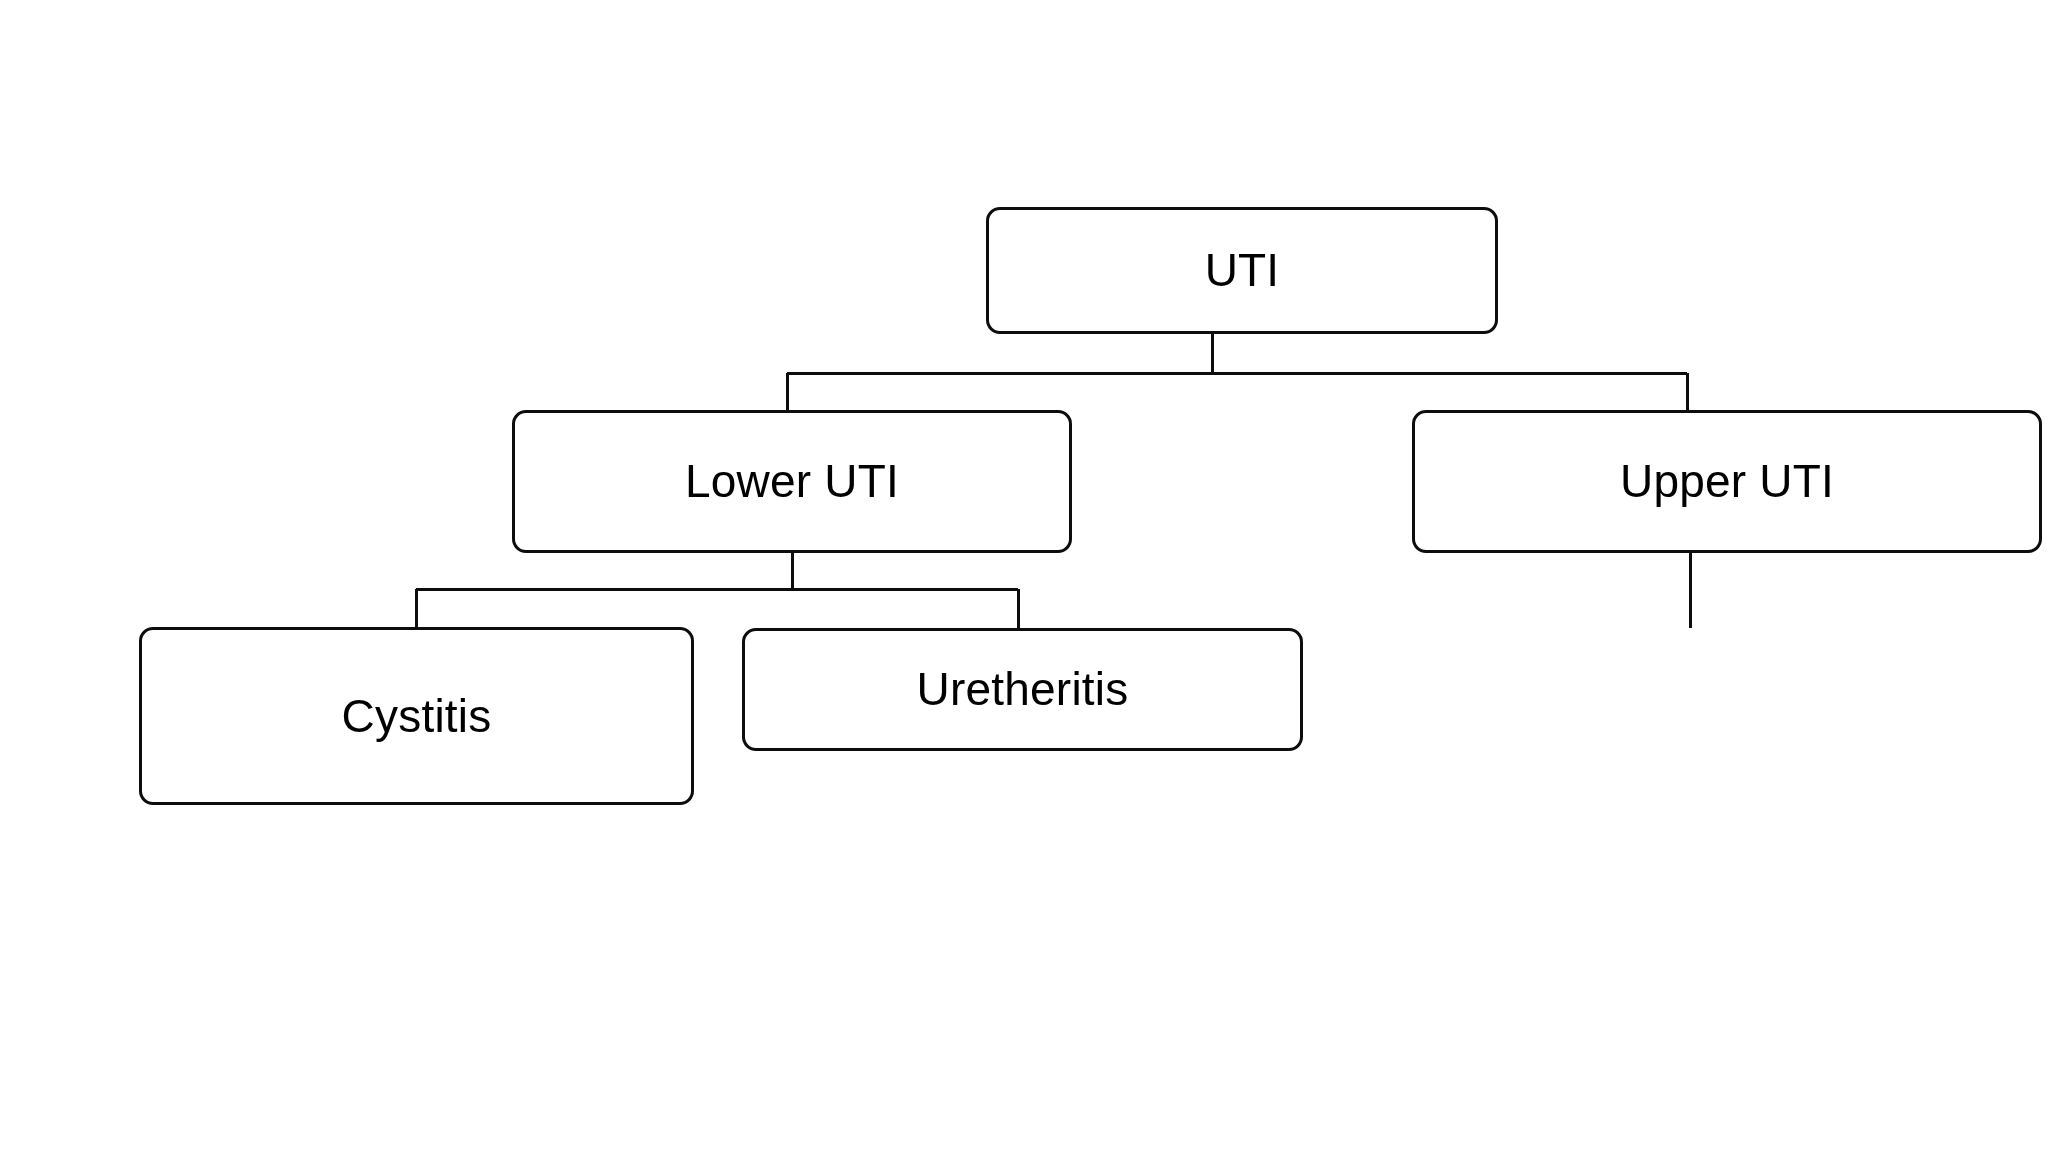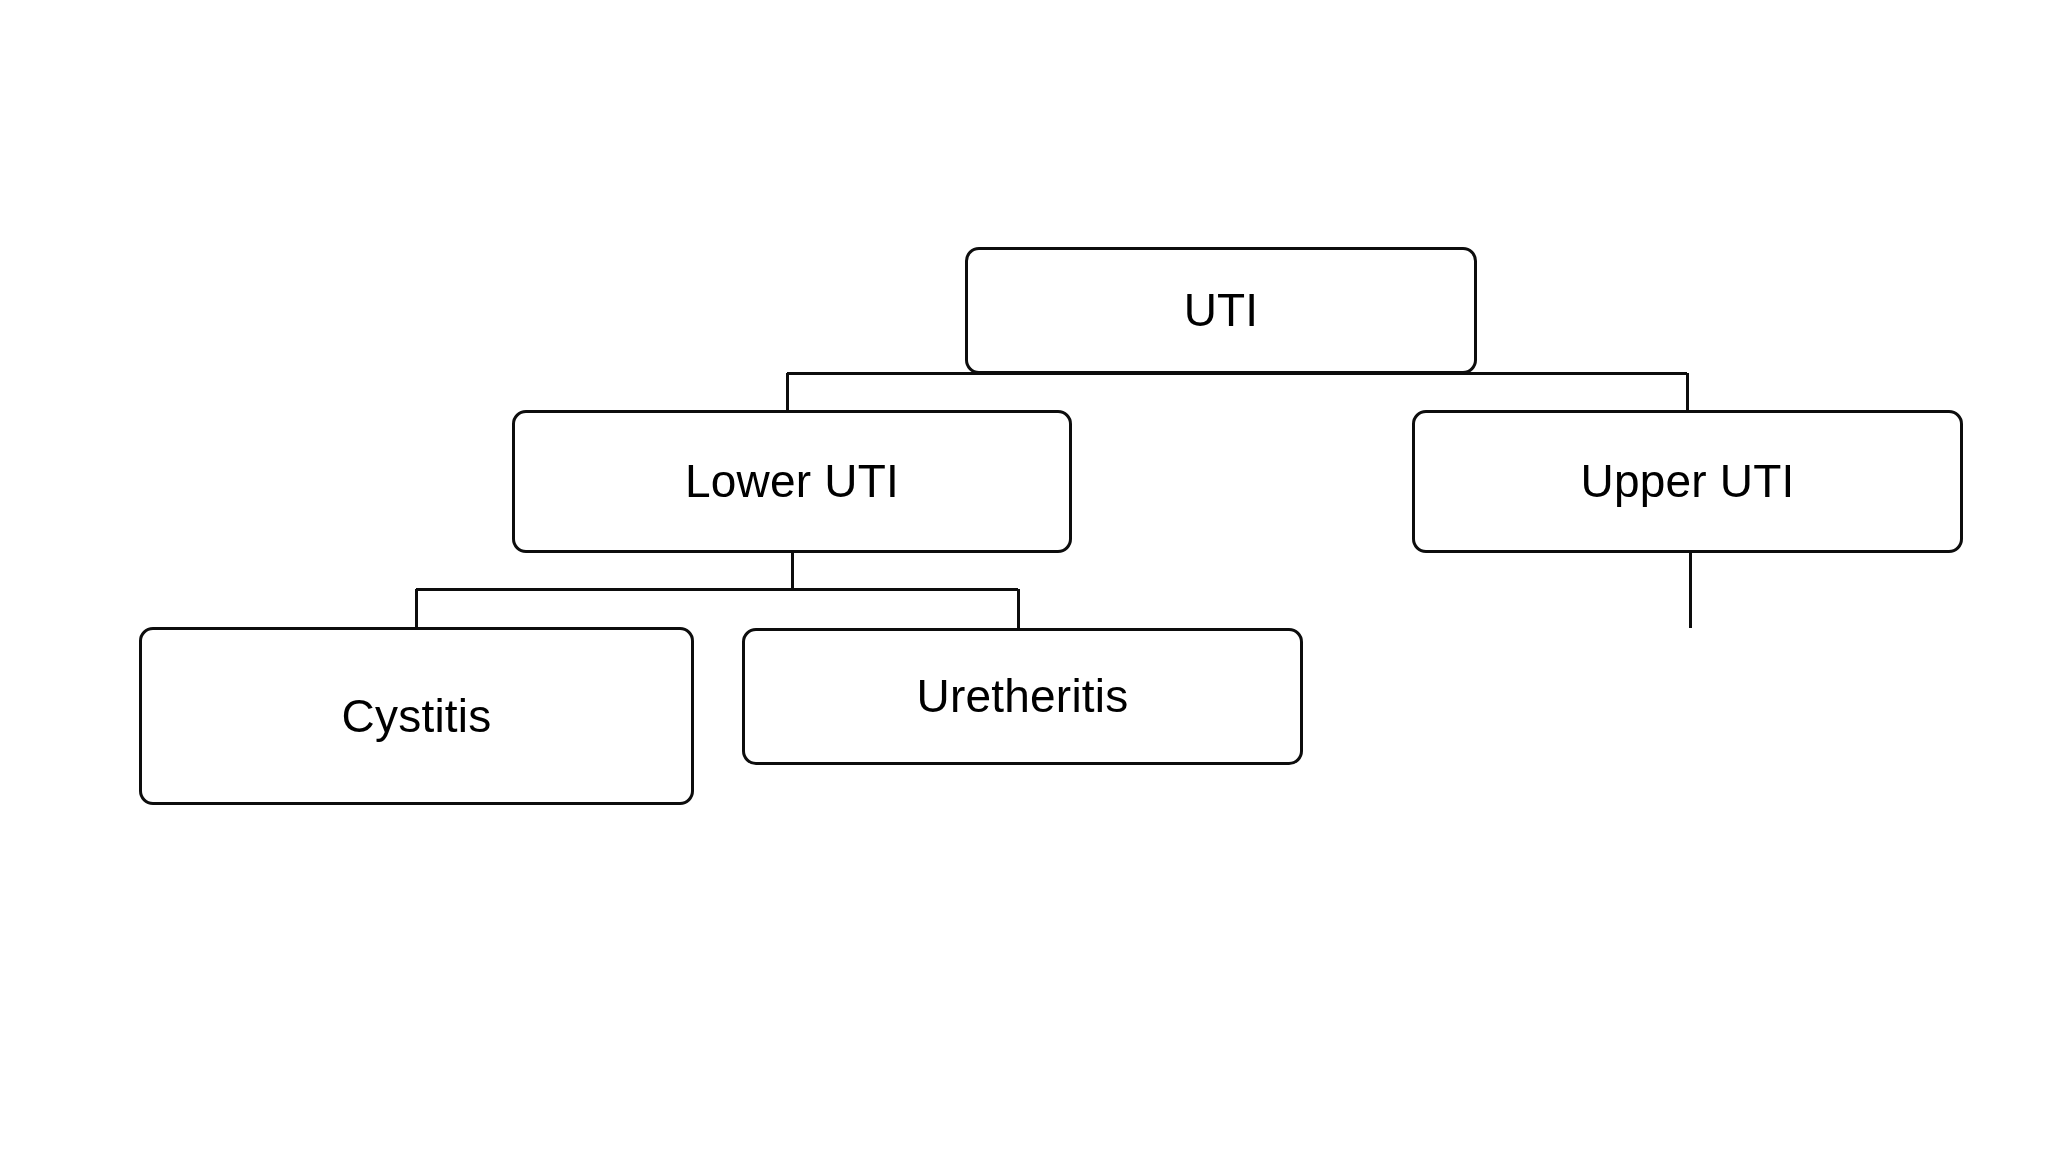--- a/index.html
+++ b/index.html
@@ -37,27 +37,27 @@
   .node-label {
     color: #000000;
     font-size: 46px;
     font-weight: 400;
     line-height: 1.1;
     letter-spacing: 0.2px;
     white-space: nowrap;
     text-align: center;
   }
   
-  #node-uti        { left: 965px;  top: 207px; width: 512px; height: 127px; margin-top: 40px; }
+  #node-uti        { left: 986px;  top: 207px; width: 512px; height: 127px; }
   
   #node-lower-uti  { left: 512px;  top: 410px; width: 560px; height: 143px; }
-  #node-upper-uti  { left: 1412px; top: 410px; width: 551px; height: 143px; }
+  #node-upper-uti  { left: 1412px; top: 410px; width: 630px; height: 143px; }
   
   #node-cystitis       { left: 139px;  top: 627px; width: 555px; height: 178px; }
-  #node-uretheritis    { left: 742px;  top: 628px; width: 561px; height: 137px; }
+  #node-uretheritis    { left: 742px;  top: 628px; width: 561px; height: 123px; }
   #node-pyelonephritis { left: 1412px; top: 628px; width: 551px; height: 141px; }
 </style>
 </head>
 <body>
 
 <div id="canvas">
 
   <svg class="connector-layer" viewBox="0 0 2048 1152" width="2048" height="1152" xmlns="http://www.w3.org/2000/svg">
     <g stroke="#0d0d0d" stroke-width="3" fill="none" shape-rendering="crispEdges">
 

